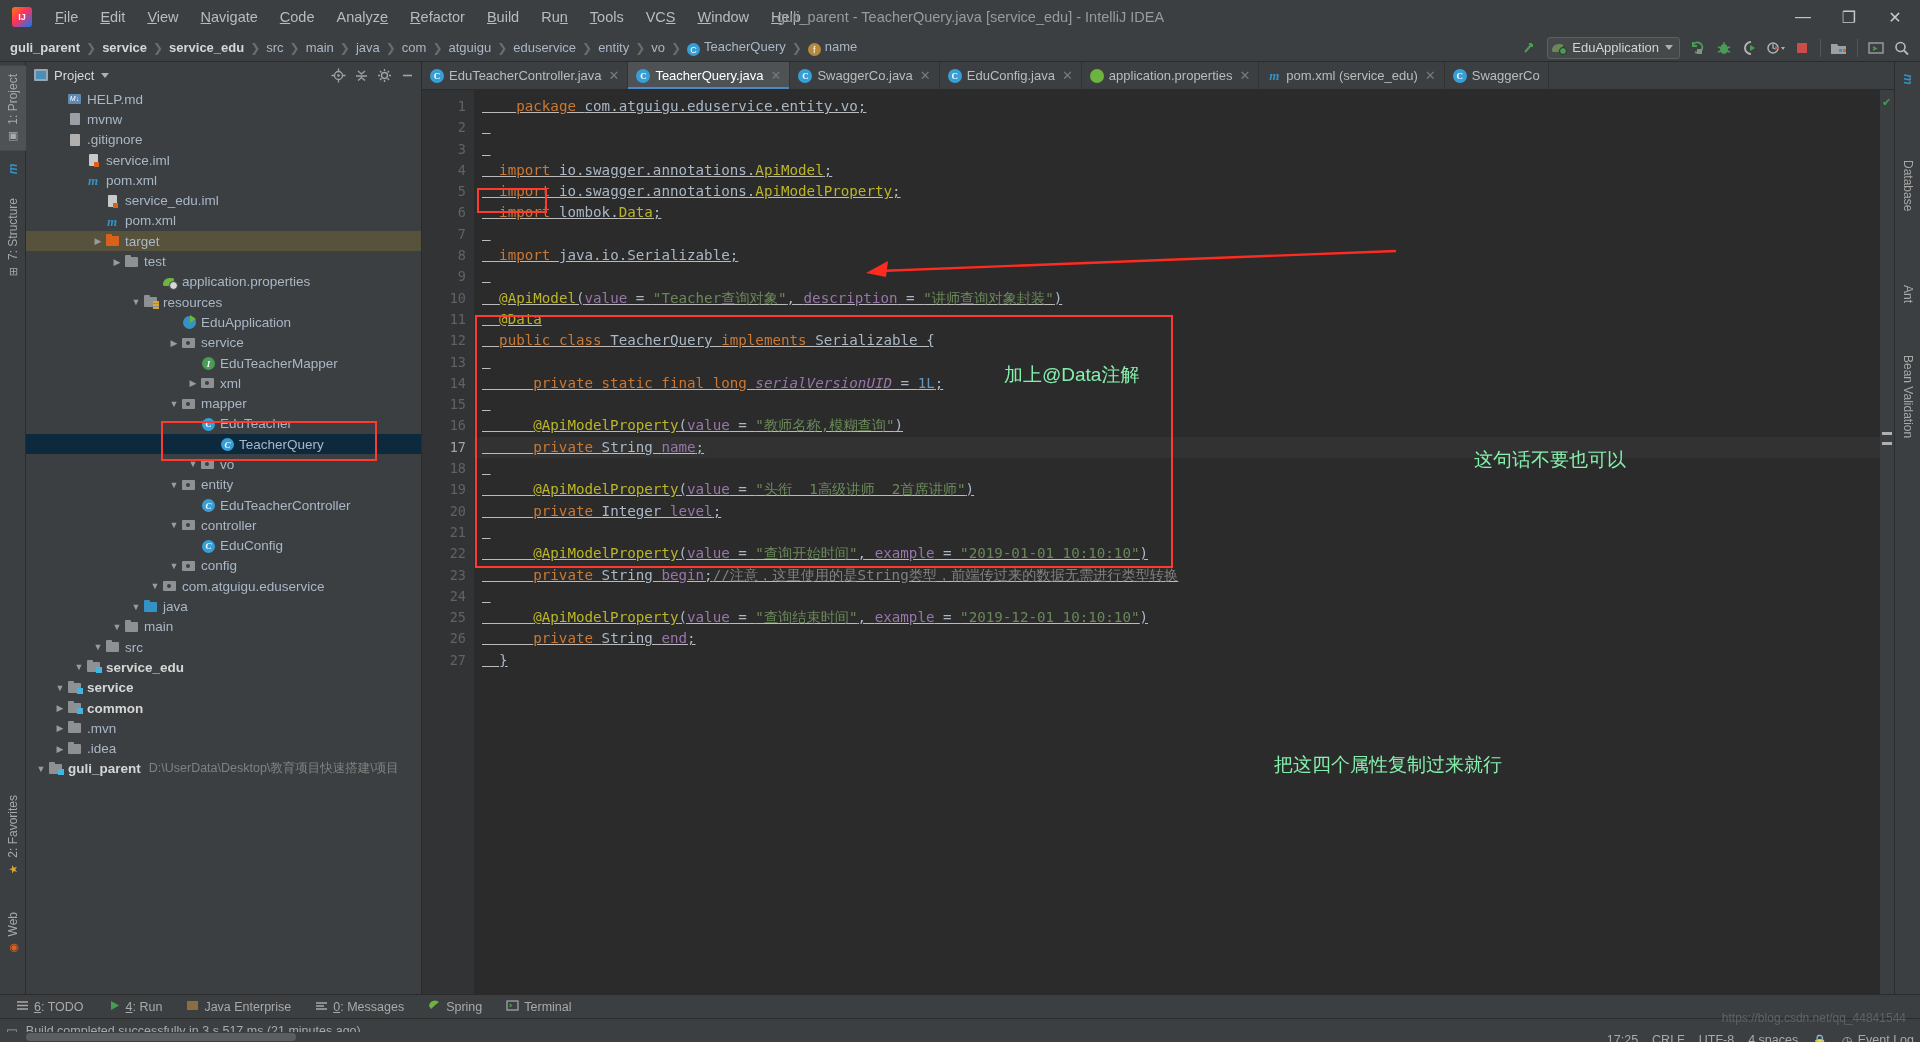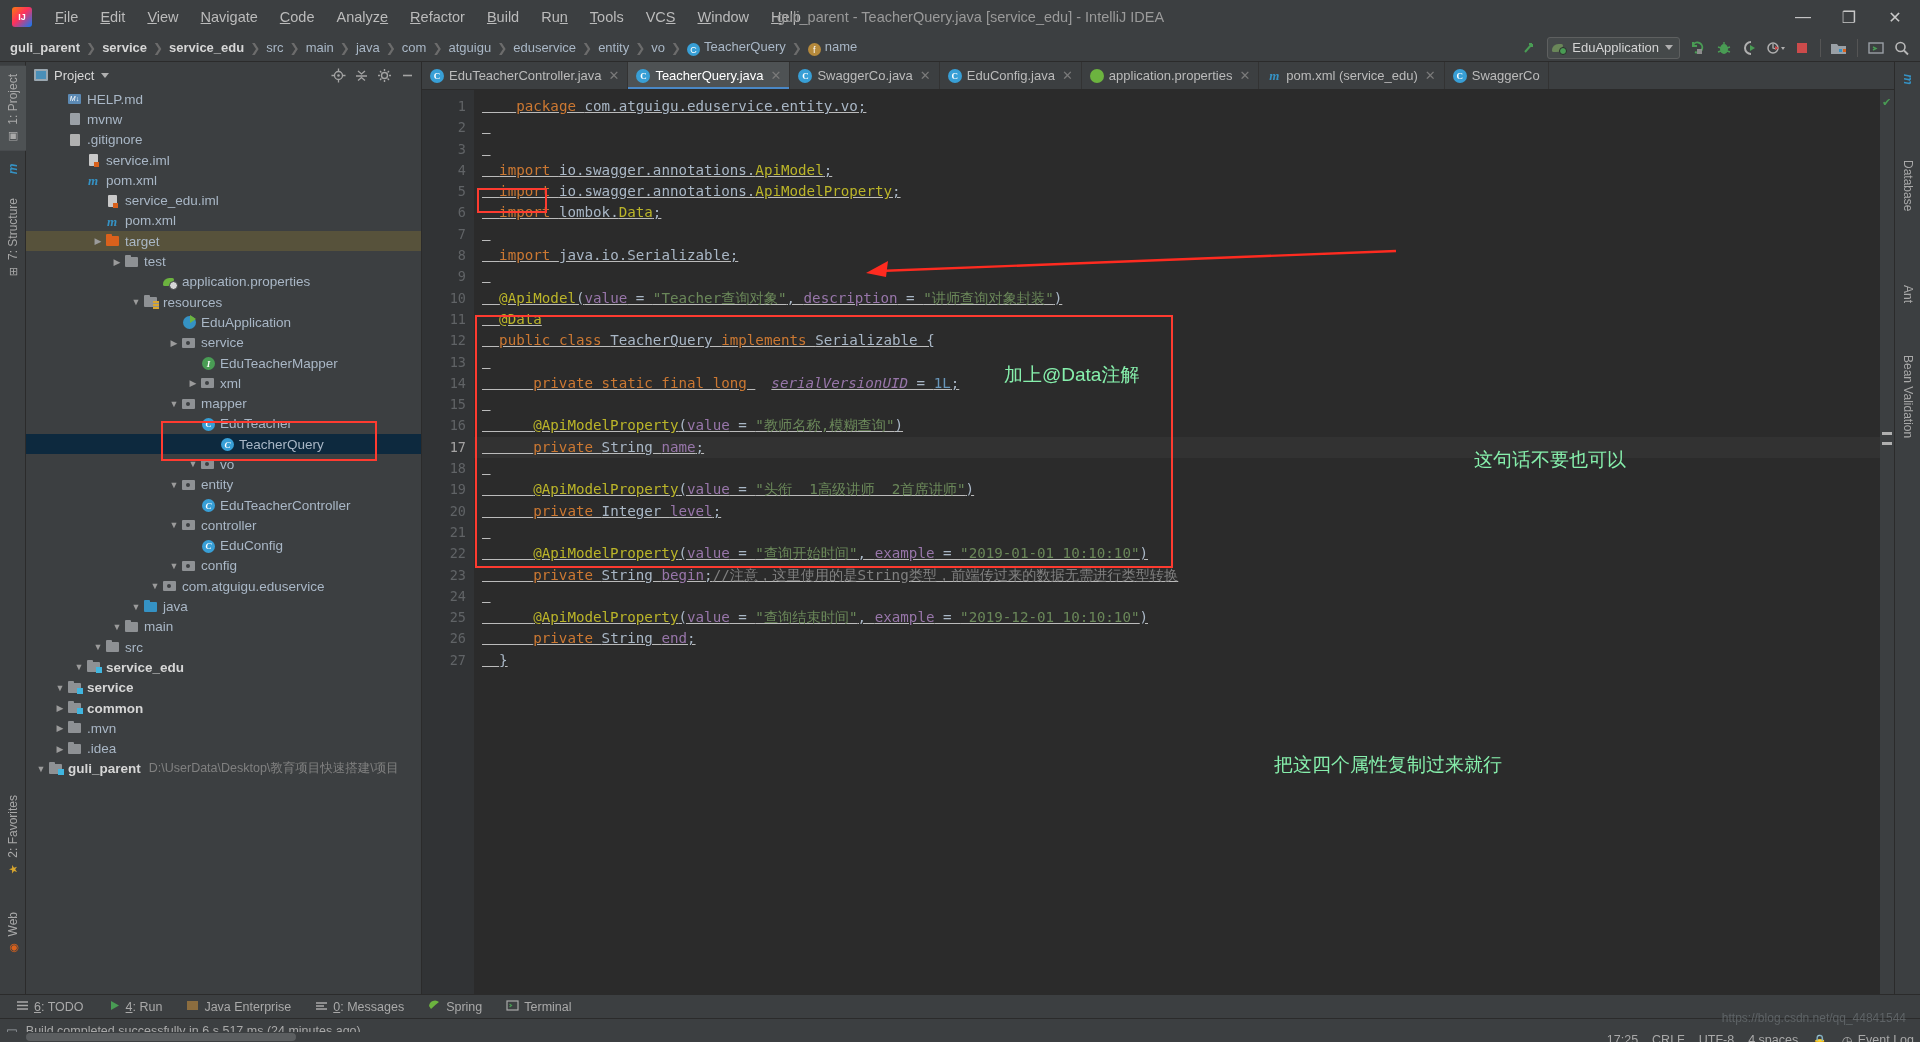--- a/index.html
+++ b/index.html
@@ -226,21 +226,21 @@
   }
   .cline { height: 21.3px; line-height: 21.3px; white-space: pre; padding-left: 8px; }
   .cline.cur { background: #323232; }
   .kw { color: #cc7832; }
   .str { color: #6a8759; }
   .ann { color: #bbb529; }
   .fld { color: #9876aa; }
   .num { color: #6897bb; }
   .cmt { color: #808080; }
   .txt { color: #a9b7c6; }
-  .ital { font-style: italic; margin-left: 16px; }
+  .ital { font-style: italic; }
 
   
   .redbox { position: absolute; border: 2.5px solid #fe3b30; pointer-events: none; z-index: 8; }
   .note {
     position: absolute; color: #86efac; font-size: 19px; z-index: 9; white-space: nowrap;
     font-family: "Liberation Sans", sans-serif;
   }
   .arrow-svg { position: absolute; z-index: 9; pointer-events: none; }
 
   
@@ -906,21 +906,21 @@
         <span><svg width="13" height="13" viewBox="0 0 13 13">
             <rect x="1" y="2" width="11" height="9" stroke="#a9a9a9" stroke-width="1.2" fill="none"></rect>
             <path d="M3.5 5 L5.5 6.5 L3.5 8" stroke="#499c54" stroke-width="1.2" fill="none"></path>
           </svg></span>
         <span>Terminal</span>
       </div>
     </div>
 
   <div class="statusbar">
     <span style="color:#9aa0a6;">▭</span>
-    <span>Build completed successfully in 6 s 517 ms (24 minutes ago)</span>
+    <span>Build completed successfully in 3 s 517 ms (21 minutes ago)</span>
     <div class="st-right">
       <span>17:25</span>
       <span>CRLF</span>
       <span>UTF-8</span>
       <span>4 spaces</span>
       <span>🔒</span>
       <span style="display:flex;align-items:center;gap:5px;">
         <span>◷</span>
         <span>Event Log</span>
       </span>

